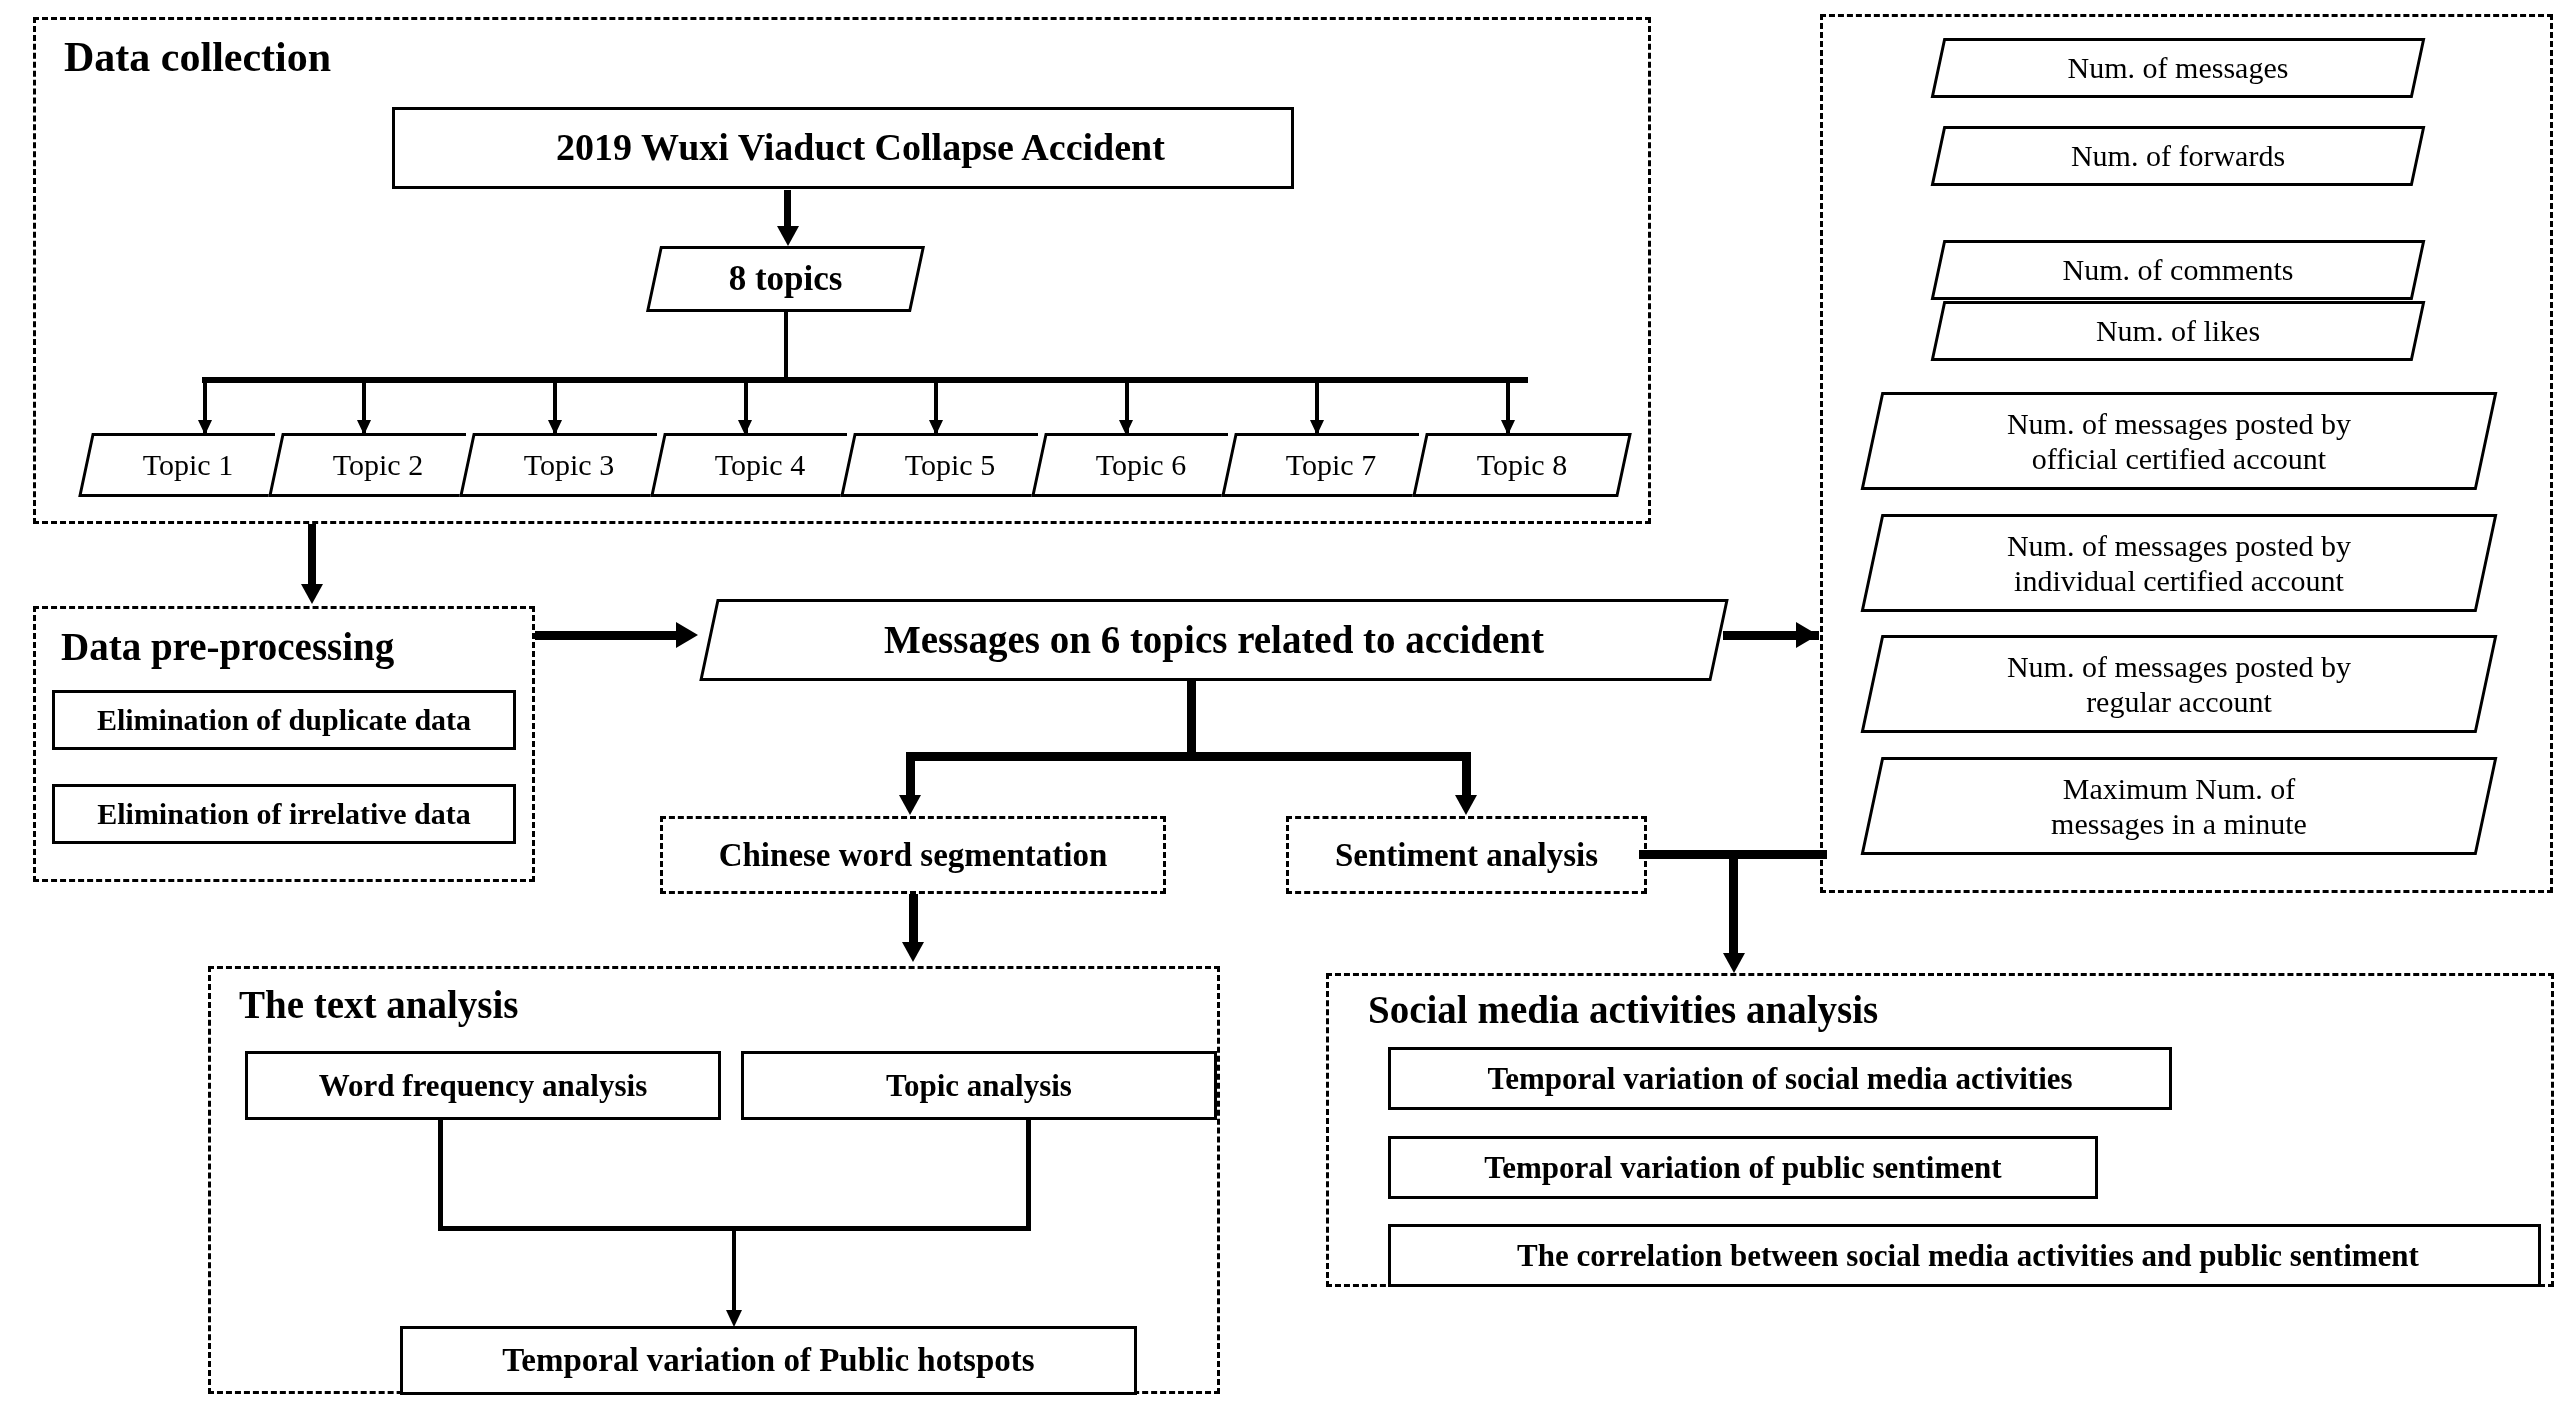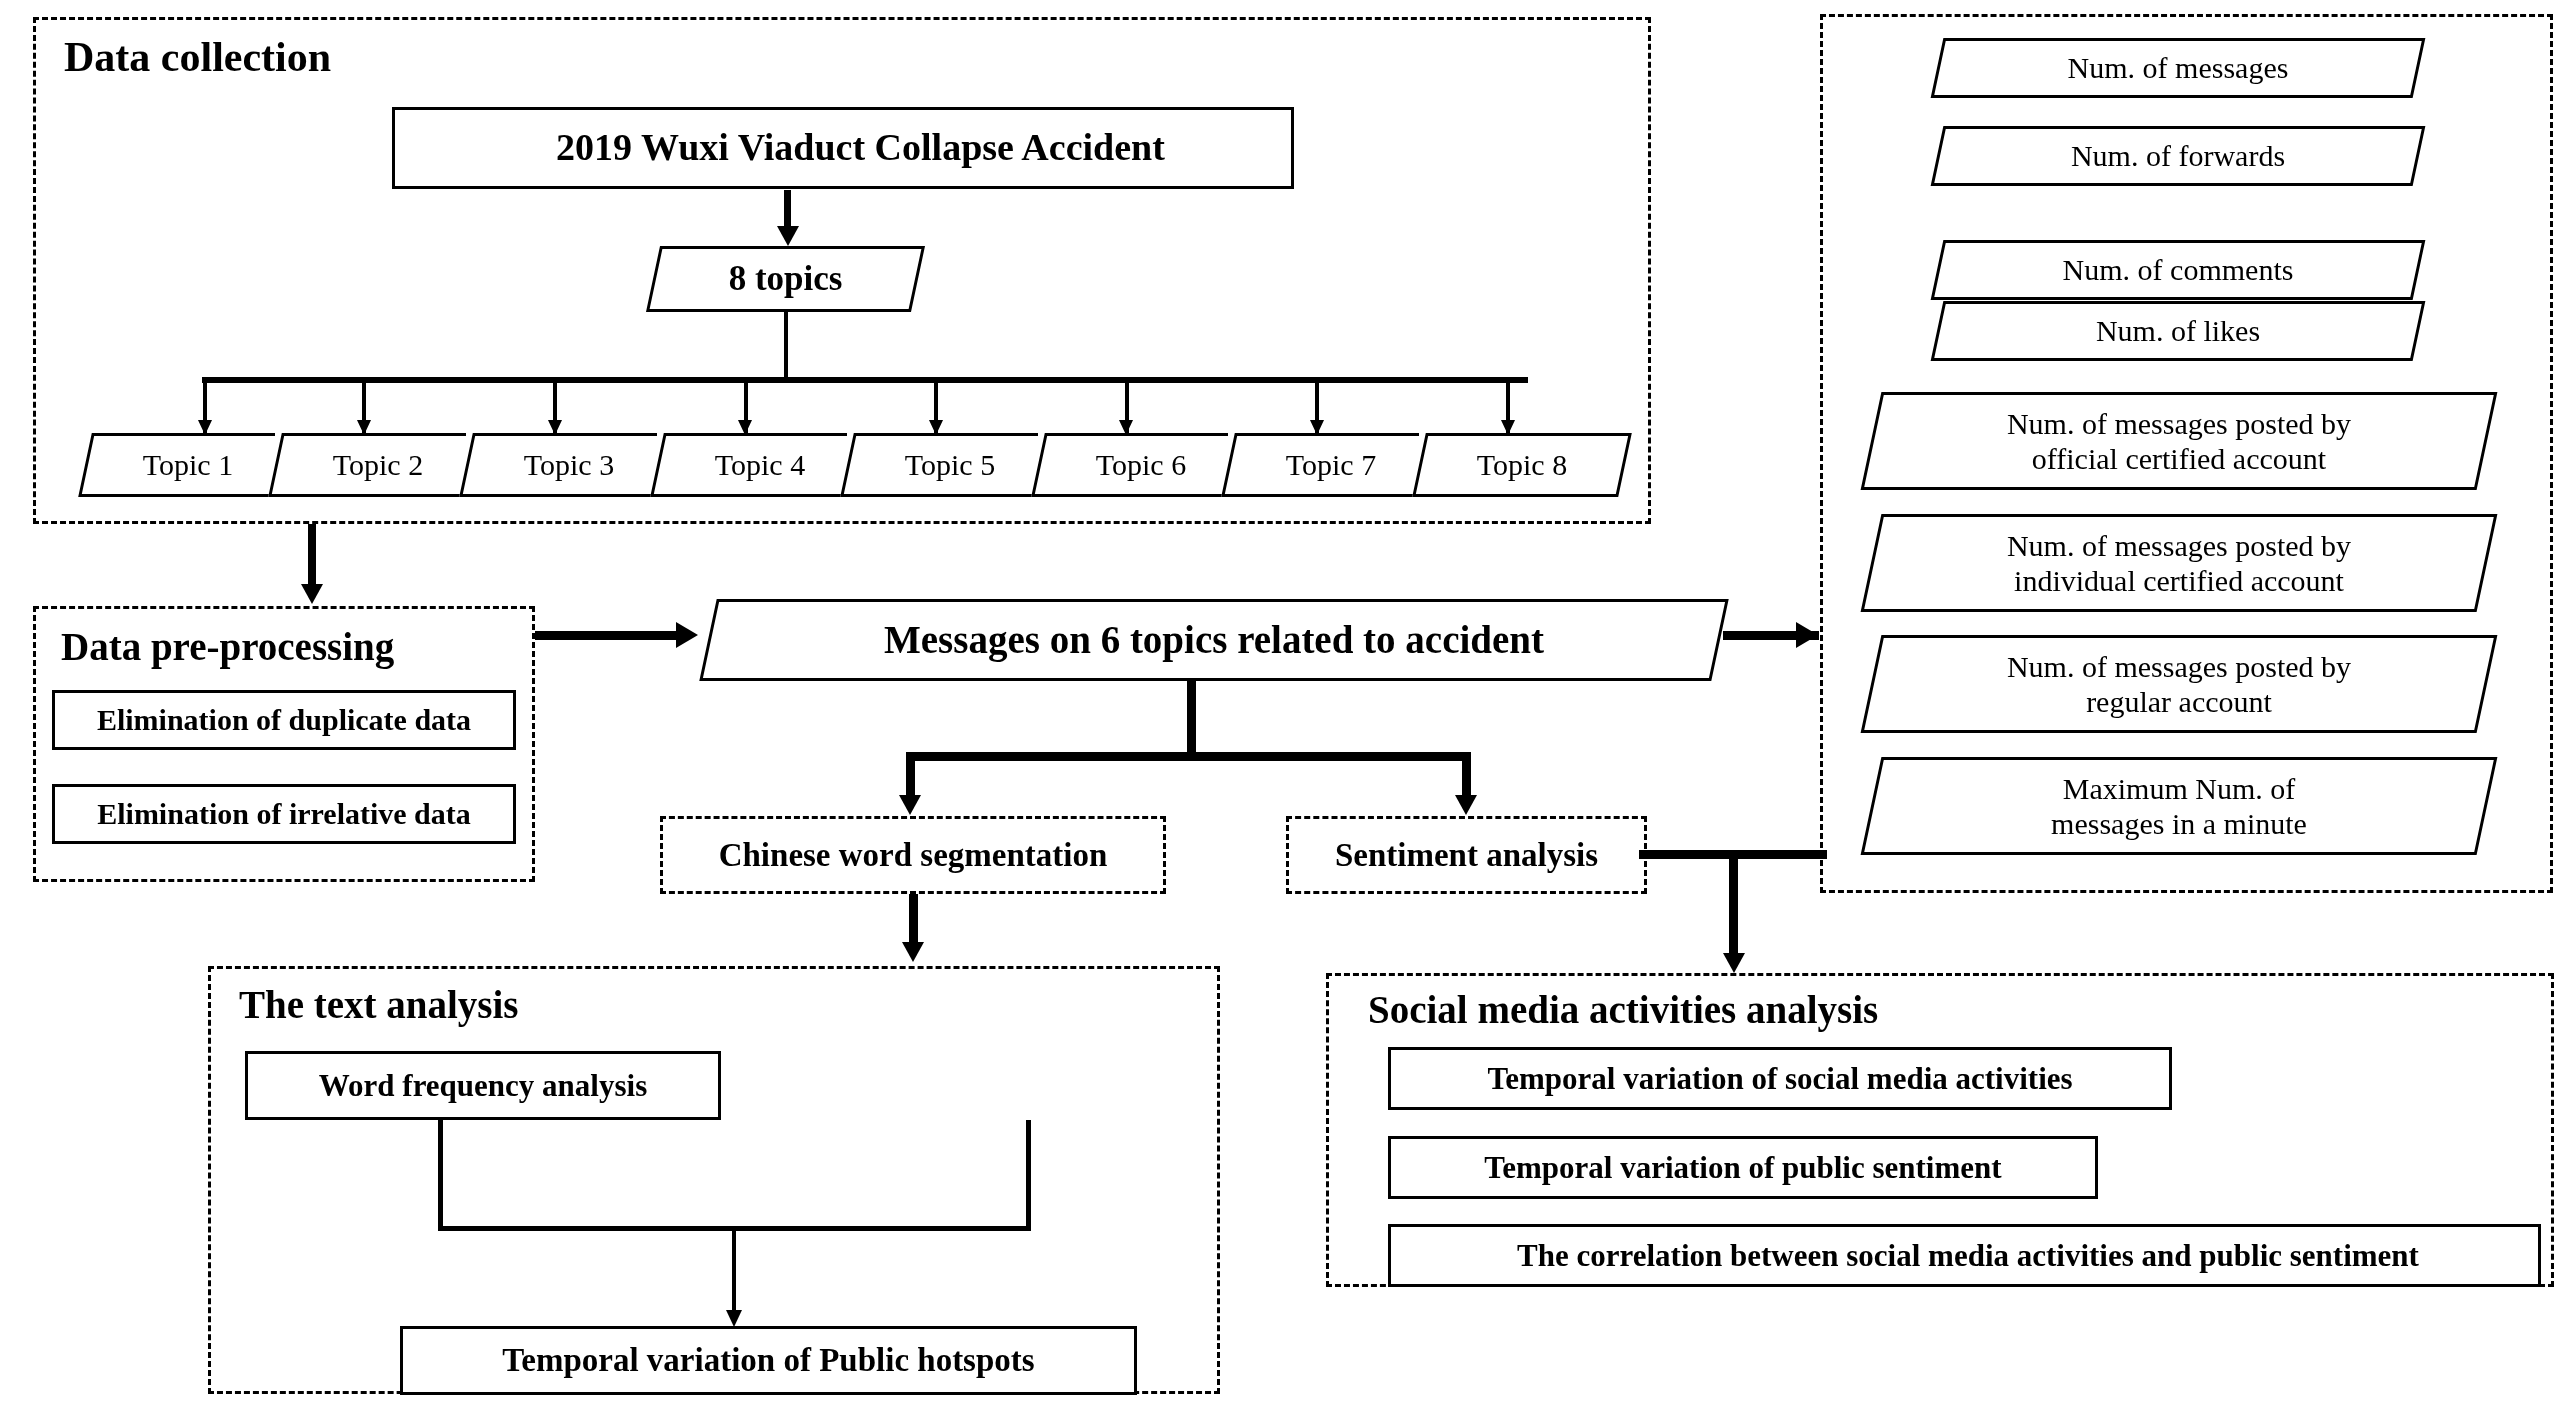--- a/index.html
+++ b/index.html
@@ -276,20 +276,23 @@
       <span>messages  in a minute</span>
     </span>
   </div>
 
   <div class="group" style="left:208px; top:966px; width:1012px; height:428px;"></div>
   <div class="group-title" style="left:239px; top:982px; font-size:39px;">The text analysis</div>
 
   <div class="rect bold" style="left:245px; top:1051px; width:476px; height:69px; font-size:31px;">
     <span>Word  frequency analysis</span>
   </div>
+  <div class="rect bold" style="left:741px; top:1051px; width:476px; height:69px; font-size:31px;">
+    <span>Topic  analysis</span>
+  </div>
 
   <div class="vline" style="left:438px; top:1120px; width:4.7px; height:110px;"></div>
   <div class="vline" style="left:1026px; top:1120px; width:4.7px; height:110px;"></div>
   <div class="hline" style="left:438px; top:1226px; width:593px; height:4.7px;"></div>
   <div class="vline" style="left:732px; top:1226px; width:3.9px; height:94px;"></div>
   <div class="arrowdown thin" style="left:726px; top:1310px;"></div>
 
   <div class="rect bold" style="left:400px; top:1326px; width:737px; height:69px; font-size:33px;">
     <span>Temporal variation of Public hotspots</span>
   </div>

